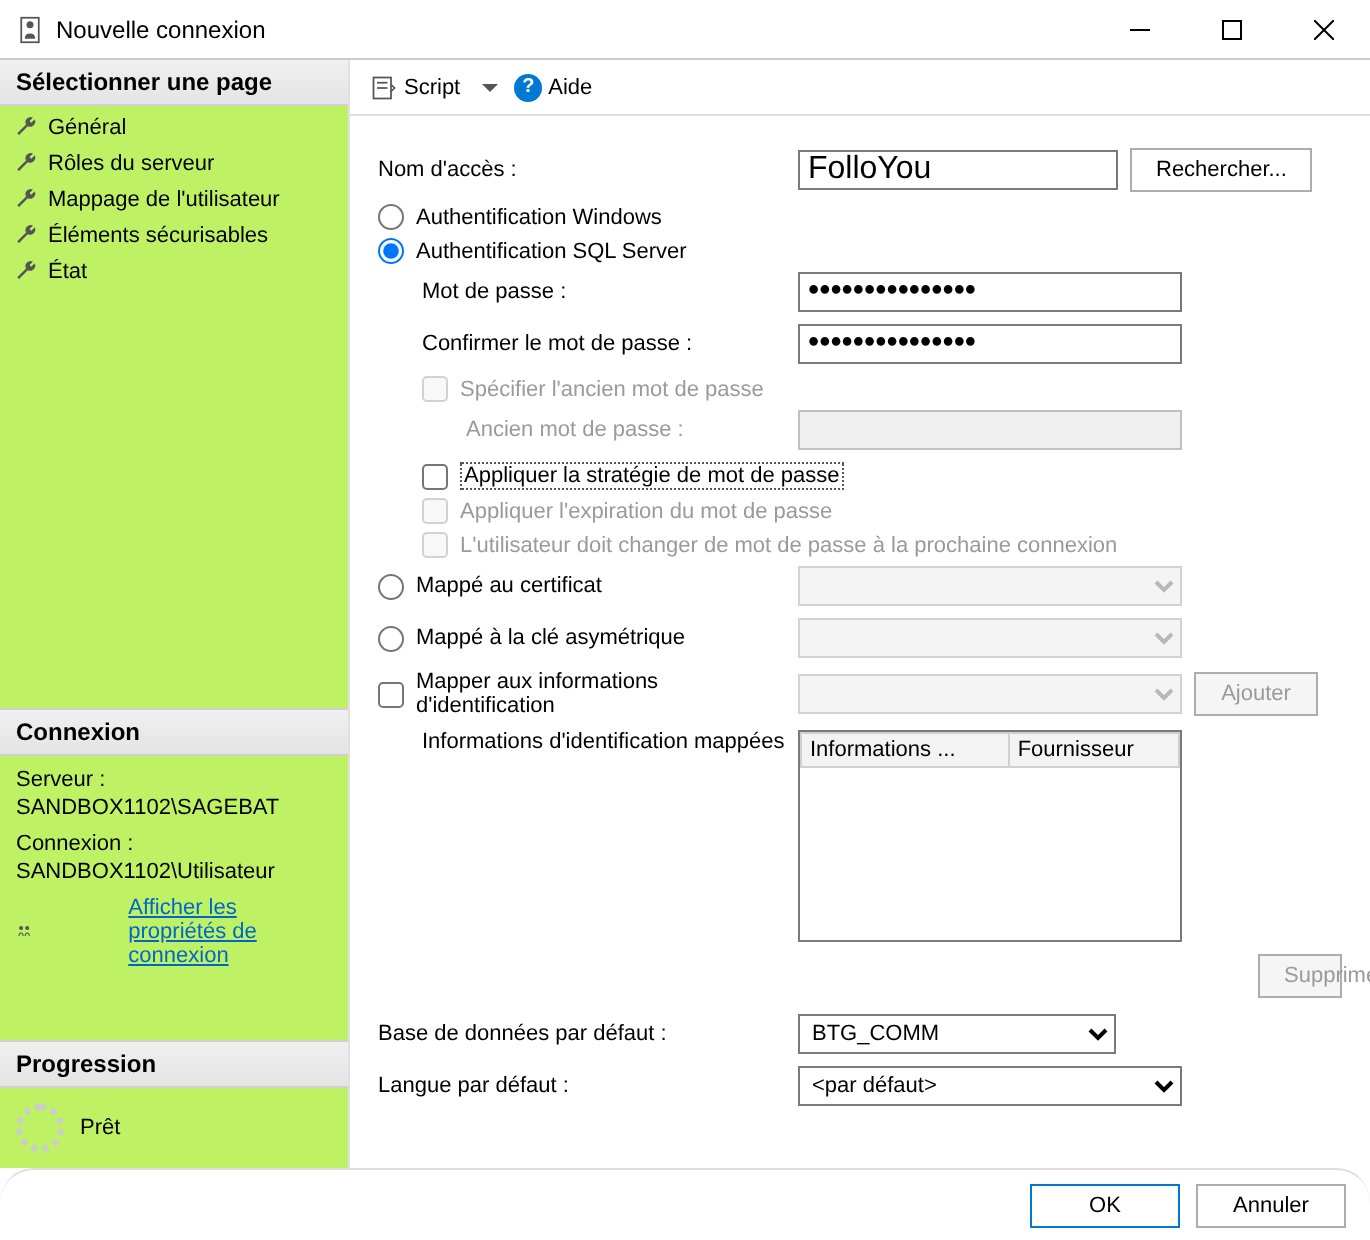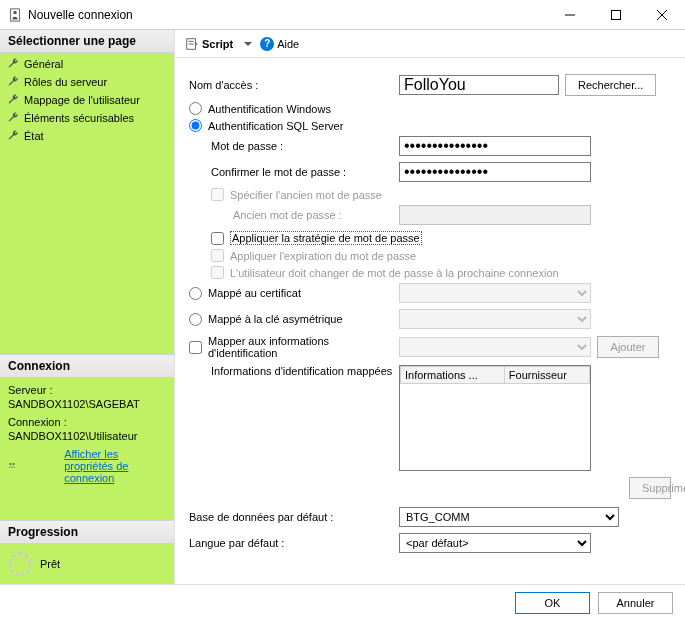--- a/index.html
+++ b/index.html
@@ -21,21 +21,21 @@
 .conn-value { margin-bottom: 6px; }
 .conn-link { display: flex; align-items: center; cursor: pointer; }
 .conn-link a { color: #0066cc; text-decoration: underline; margin-left: 44px; }
 .conn-link .icon { width: 14px; height: 14px; margin-right: 4px; }
 .spacer { flex: 1; }
 .progress-block { display: flex; align-items: center; padding: 8px; }
 .progress-block .spinner { width: 24px; height: 24px; margin-right: 8px; border: 3px dotted #ccc; border-radius: 50%; }
 
 .main { flex: 1; display: flex; flex-direction: column; }
 .toolbar { display: flex; align-items: center; height: 28px; padding: 0 6px; border-bottom: 1px solid #e0e0e0; gap: 4px; }
-.tool-script { display: flex; align-items: center; padding: 2px 4px; cursor: pointer; font-weight: bold; }
+.tool-script { display: flex; align-items: center; padding: 2px 4px; cursor: pointer; }
 .tool-script .icon { width: 14px; height: 14px; margin-right: 3px; }
 .tool-dd { width: 0; height: 0; border-left: 4px solid transparent; border-right: 4px solid transparent; border-top: 4px solid #555; margin-left: 3px; cursor: pointer; }
 .tool-help { display: flex; align-items: center; padding: 2px 4px; cursor: pointer; }
 .tool-help .icon { width: 14px; height: 14px; margin-right: 3px; background: #0078d4; color: #fff; border-radius: 50%; display: flex; align-items: center; justify-content: center; font-size: 10px; font-weight: bold; }
 
 .form { padding: 16px 14px 8px 14px; overflow-y: auto; flex: 1; }
 .row { display: flex; align-items: center; margin-bottom: 6px; }
 .row .lbl { width: 210px; padding-left: 0; }
 .row .lbl.ind1 { padding-left: 22px; }
 .row .lbl.ind2 { padding-left: 44px; }
@@ -50,21 +50,21 @@
 .btn:disabled { color: #9a9a9a; background: #f5f5f5; cursor: default; }
 .btn.primary { border: 1.5px solid #0078d4; }
 
 input[type="radio"], input[type="checkbox"] { margin-right: 6px; }
 .radio-row, .check-row { display: flex; align-items: center; padding-left: 22px; margin-bottom: 4px; }
 .radio-row.ind0 { padding-left: 0; }
 
 .mapped-table { width: 192px; height: 106px; border: 1px solid #7a7a7a; overflow: auto; }
 .mapped-table thead th { background: #f3f3f3; border: 1px solid #d0d0d0; padding: 2px 4px; text-align: left; font-weight: normal; }
 
-.footer { height: 36px; display: flex; align-items: center; justify-content: flex-end; padding: 0 12px; gap: 8px; border-top: 1px solid #ddd; }
+.footer { height: 36px; display: flex; align-items: center; justify-content: flex-end; padding: 0 12px; gap: 8px; border-top: 1px solid #ddd; border-radius: 17px; }
 .footer .btn { width: 75px; }
 label.dotted { border: 1px dotted #555; padding: 0 1px; }
 </style>
 </head>
 <body>
 
 <div class="titlebar">
   <svg class="icon" viewBox="0 0 16 16">
       <rect x="3" y="1" width="10" height="14" fill="none" stroke="#555" stroke-width="1"></rect>
       <circle cx="8" cy="5" r="2" fill="#555"></circle>
@@ -274,21 +274,21 @@
         <div class="lbl"></div>
         <div class="ctrl" style="justify-content:flex-end">
           <div style="width:192px"></div>
           <button class="btn" disabled="" style="width:42px">Supprimer</button>
         </div>
       </div>
 
       <div class="row" style="margin-top:8px">
         <div class="lbl">Base de données par défaut :</div>
         <div class="ctrl">
-            <select style="width:220px"><option>BTG_COMM</option></select>
+            <select style="width:159px"><option>BTG_COMM</option></select>
           </div>
       </div>
       <div class="row">
         <div class="lbl">Langue par défaut :</div>
         <div class="ctrl">
             <select style="width:192px"><option>&lt;par défaut&gt;</option></select>
           </div>
       </div>
 
     </div>

